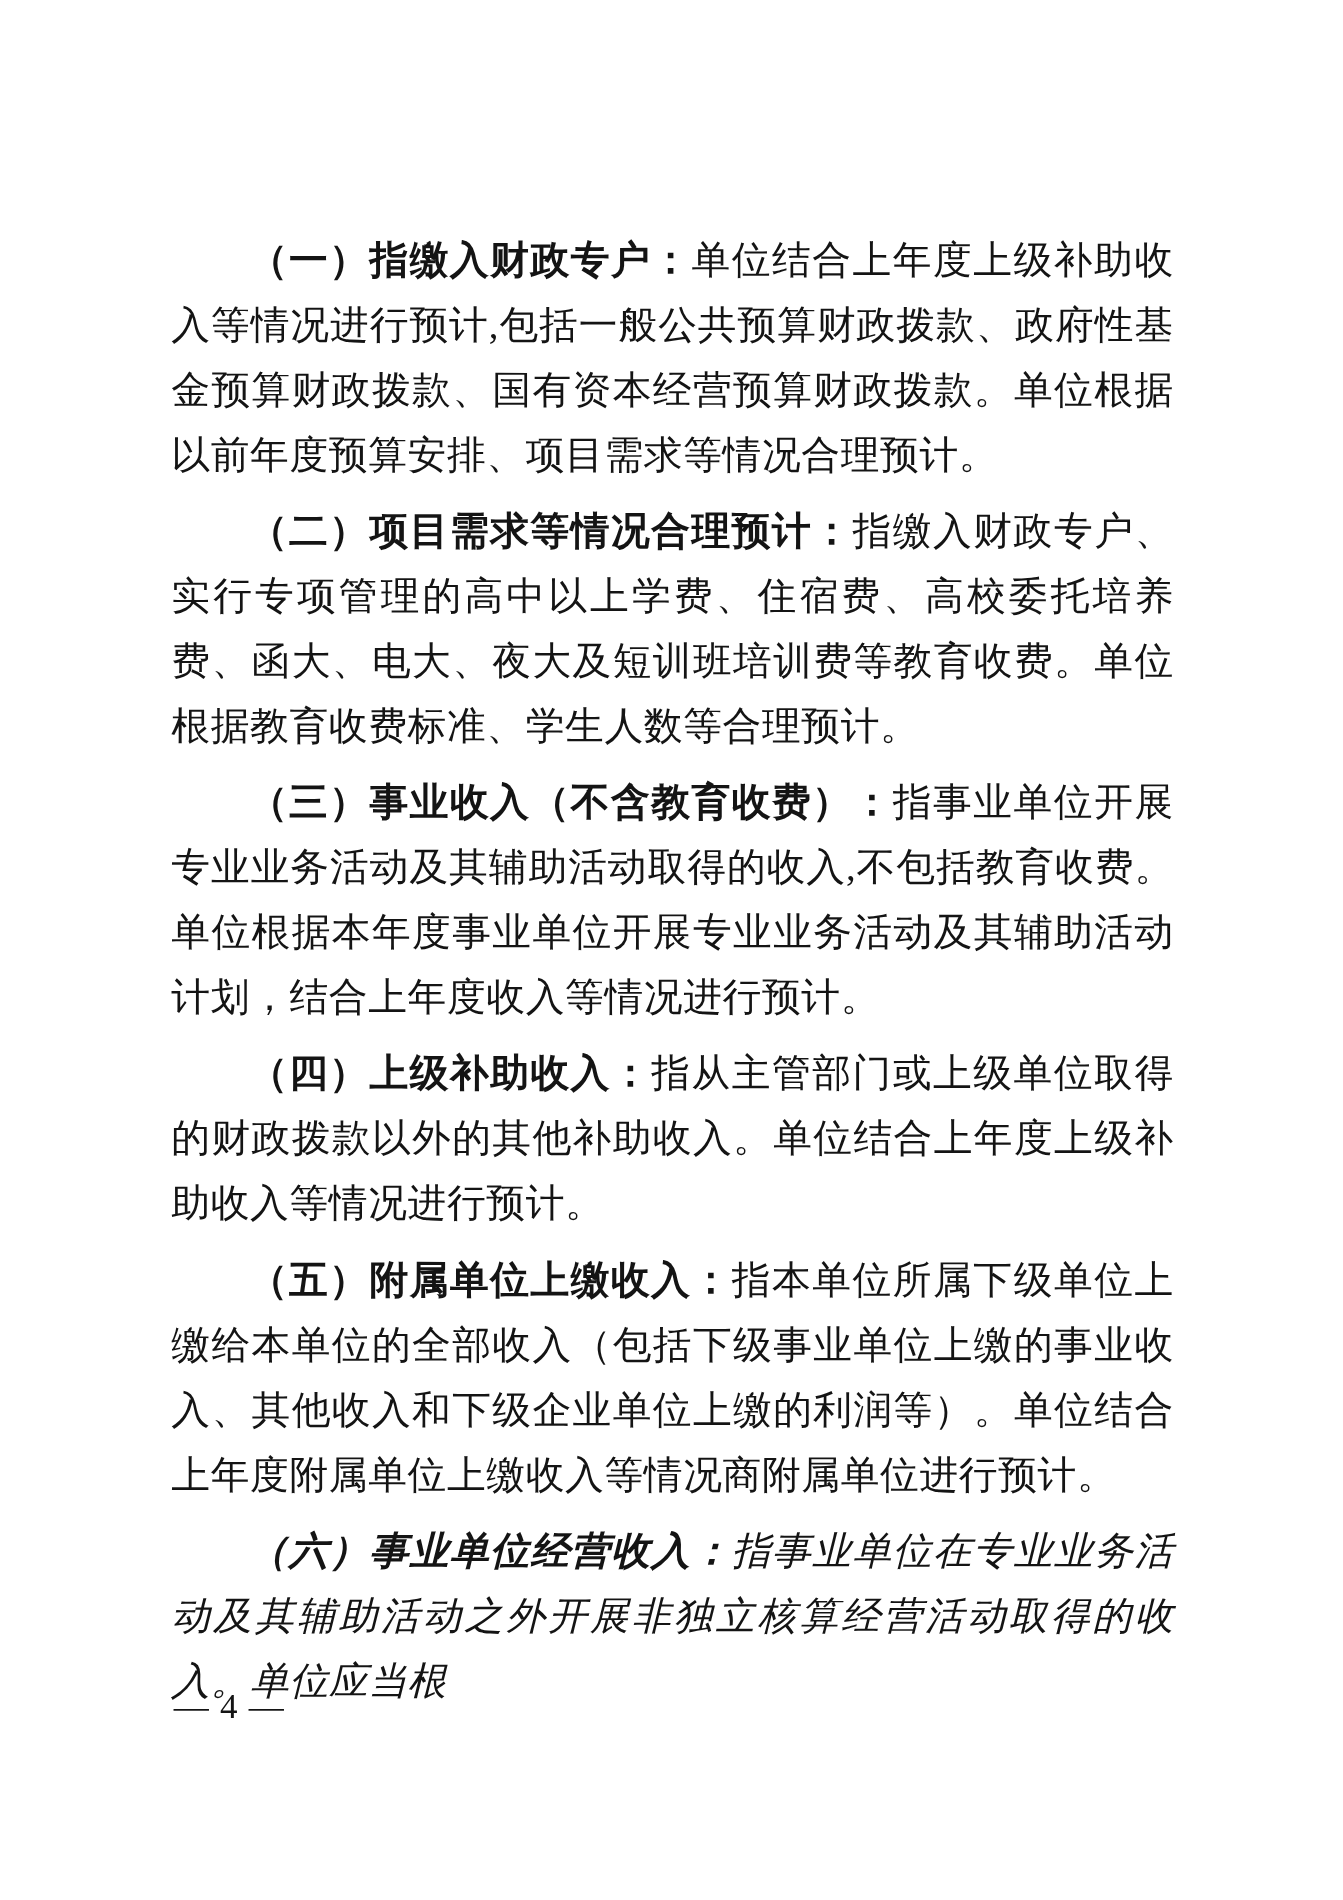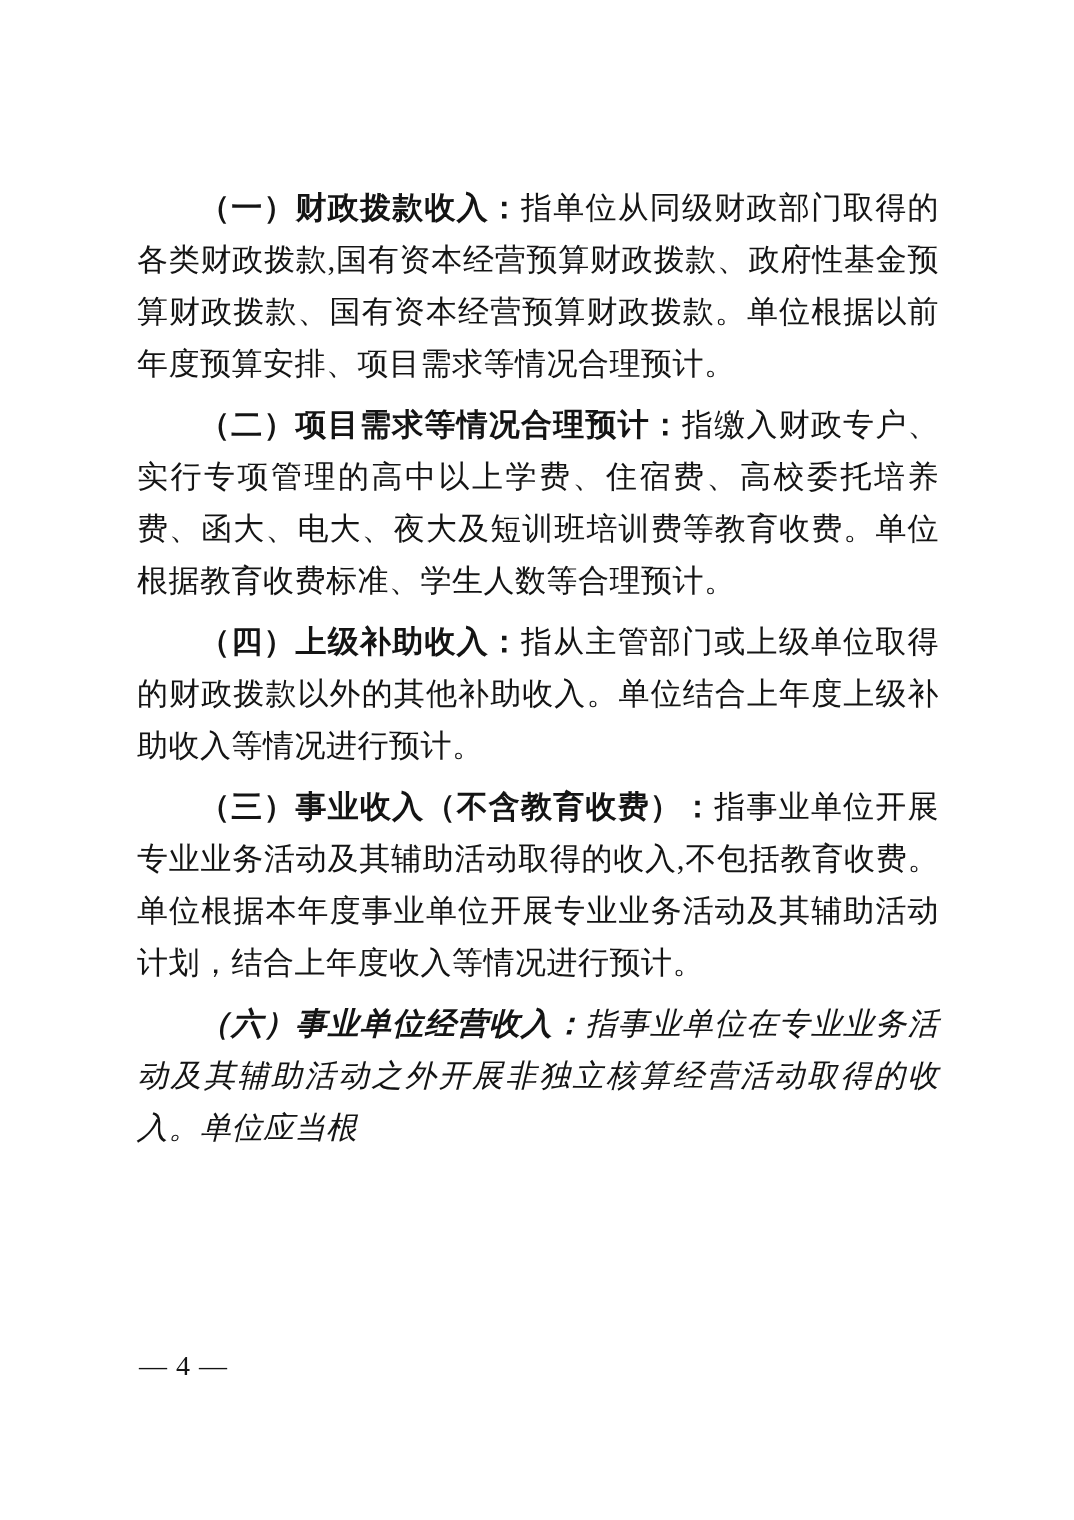--- a/index.html
+++ b/index.html
@@ -53,35 +53,38 @@
   }
 </style>
 </head>
 <body>
 
 <div class="page">
 
   <div class="content">
 
     <p class="para">
-      <span class="para-heading">（一）财政拨款收入：</span><span class="para-body">指单位从同级财政部门取得的各类财政拨款,国有资本经营预算财政拨款、政府性基金预算财政拨款、国有资本经营预算财政拨款。单位根据以前年度预算安排、项目需求等情况合理预计。</span>
+      <span class="para-heading">（一）指缴入财政专户：</span><span class="para-body">单位结合上年度上级补助收入等情况进行预计,包括一般公共预算财政拨款、政府性基金预算财政拨款、国有资本经营预算财政拨款。单位根据以前年度预算安排、项目需求等情况合理预计。</span>
     </p>
 
     <p class="para">
       <span class="para-heading">（二）项目需求等情况合理预计：</span><span class="para-body">指缴入财政专户、实行专项管理的高中以上学费、住宿费、高校委托培养费、函大、电大、夜大及短训班培训费等教育收费。单位根据教育收费标准、学生人数等合理预计。</span>
     </p>
 
     <p class="para">
+      <span class="para-heading">（三）事业收入（不含教育收费）：</span><span class="para-body">指事业单位开展专业业务活动及其辅助活动取得的收入,不包括教育收费。单位根据本年度事业单位开展专业业务活动及其辅助活动计划，结合上年度收入等情况进行预计。</span>
+    </p>
+
+    <p class="para">
       <span class="para-heading">（四）上级补助收入：</span><span class="para-body">指从主管部门或上级单位取得的财政拨款以外的其他补助收入。单位结合上年度上级补助收入等情况进行预计。</span>
     </p>
 
     <p class="para">
-      <span class="para-heading">（三）事业收入（不含教育收费）：</span><span class="para-body">指事业单位开展专业业务活动及其辅助活动取得的收入,不包括教育收费。单位根据本年度事业单位开展专业业务活动及其辅助活动计划，结合上年度收入等情况进行预计。</span>
+      <span class="para-heading">（五）附属单位上缴收入：</span><span class="para-body">指本单位所属下级单位上缴给本单位的全部收入（包括下级事业单位上缴的事业收入、其他收入和下级企业单位上缴的利润等）。单位结合上年度附属单位上缴收入等情况商附属单位进行预计。</span>
     </p>
-
 
     <p class="para">
       <span class="para-heading">（六）事业单位经营收入：</span><span class="para-body">指事业单位在专业业务活动及其辅助活动之外开展非独立核算经营活动取得的收入。单位应当根</span>
     </p>
 
   </div>
 
   <div class="page-number">— 4 —</div>
 
 </div>

